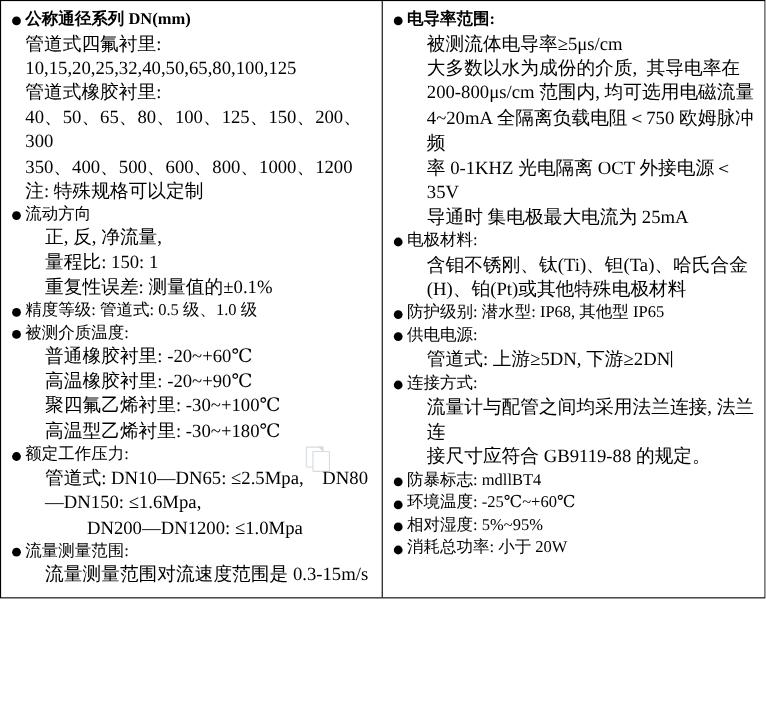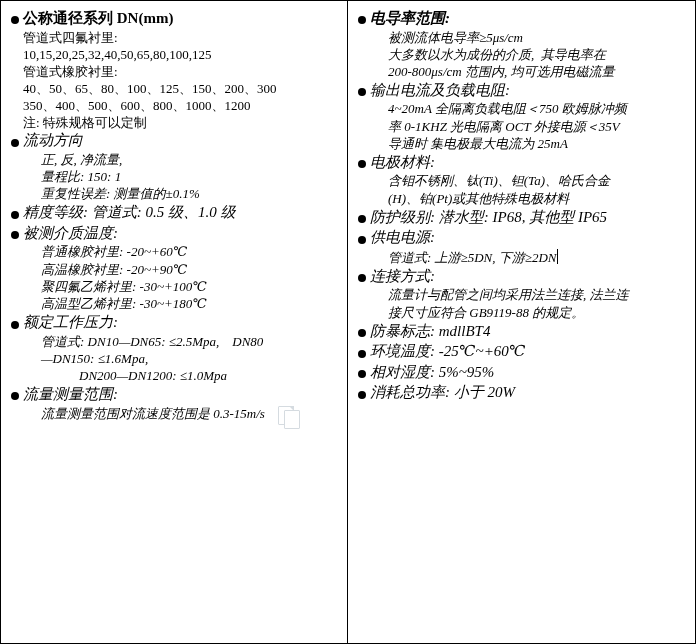--- a/index.html
+++ b/index.html
@@ -10,21 +10,21 @@
   body {
     width: 696px;
     height: 644px;
     font-family: "Liberation Serif", "DejaVu Serif", serif;
     color: #000000;
     overflow: hidden;
   }
   .page {
     position: relative;
     width: 696px;
-    height: 644px;
+    height: 544px;
     box-sizing: border-box;
     border: 1px solid #000000;
     display: flex;
   }
   .col {
     box-sizing: border-box;
     height: 100%;
     padding: 6px 6px 0 6px;
     overflow: hidden;
   }
@@ -37,21 +37,20 @@
   }
   ul.items {
     list-style: none;
     margin: 0;
     padding: 0;
   }
   li.item {
     position: relative;
     margin: 0 0 1px 0;
     padding: 0 0 0 0;
-    font-style: italic;
   }
   .bullet-row {
     display: flex;
     align-items: flex-start;
     line-height: 1.28;
   }
   .bullet {
     flex: 0 0 auto;
     width: 16px;
     text-align: center;
@@ -74,21 +73,21 @@
     line-height: 1.3;
   }
   .head-text.bold {
     font-weight: bold;
   }
   .lines {
     margin: 0;
     padding: 0 0 0 16px;
   }
   .line {
-    font-size: 13px;
+    font-size: 17px;
     line-height: 1.32;
     white-space: pre-wrap;
   }
   .line.indent1 { padding-left: 18px; }
   .line.indent3 { padding-left: 56px; }
   .plain-block .line {
     padding-left: 0;
   }
   .title-dn {
     font-family: "Liberation Serif", "DejaVu Serif", serif;
@@ -231,24 +230,20 @@
           <span class="head-text bold">电导率范围:</span>
         </div>
         <div class="lines">
           <div class="line indent1">被测流体电导率≥5μs/cm</div>
           <div class="line indent1">大多数以水为成份的介质,  其导电率在</div>
           <div class="line indent1">200-800μs/cm 范围内, 均可选用电磁流量</div>
         </div>
       </li>
 
       <li class="item">
-        <div class="bullet-row">
-          <span class="bullet"><span class="bullet-dot"></span></span>
-          <span class="head-text">输出电流及负载电阻:</span>
-        </div>
         <div class="lines">
           <div class="line indent1">4~20mA 全隔离负载电阻＜750 欧姆脉冲频</div>
           <div class="line indent1">率 0-1KHZ 光电隔离 OCT 外接电源＜35V</div>
           <div class="line indent1">导通时 集电极最大电流为 25mA</div>
         </div>
       </li>
 
       <li class="item">
         <div class="bullet-row">
           <span class="bullet"><span class="bullet-dot"></span></span>

